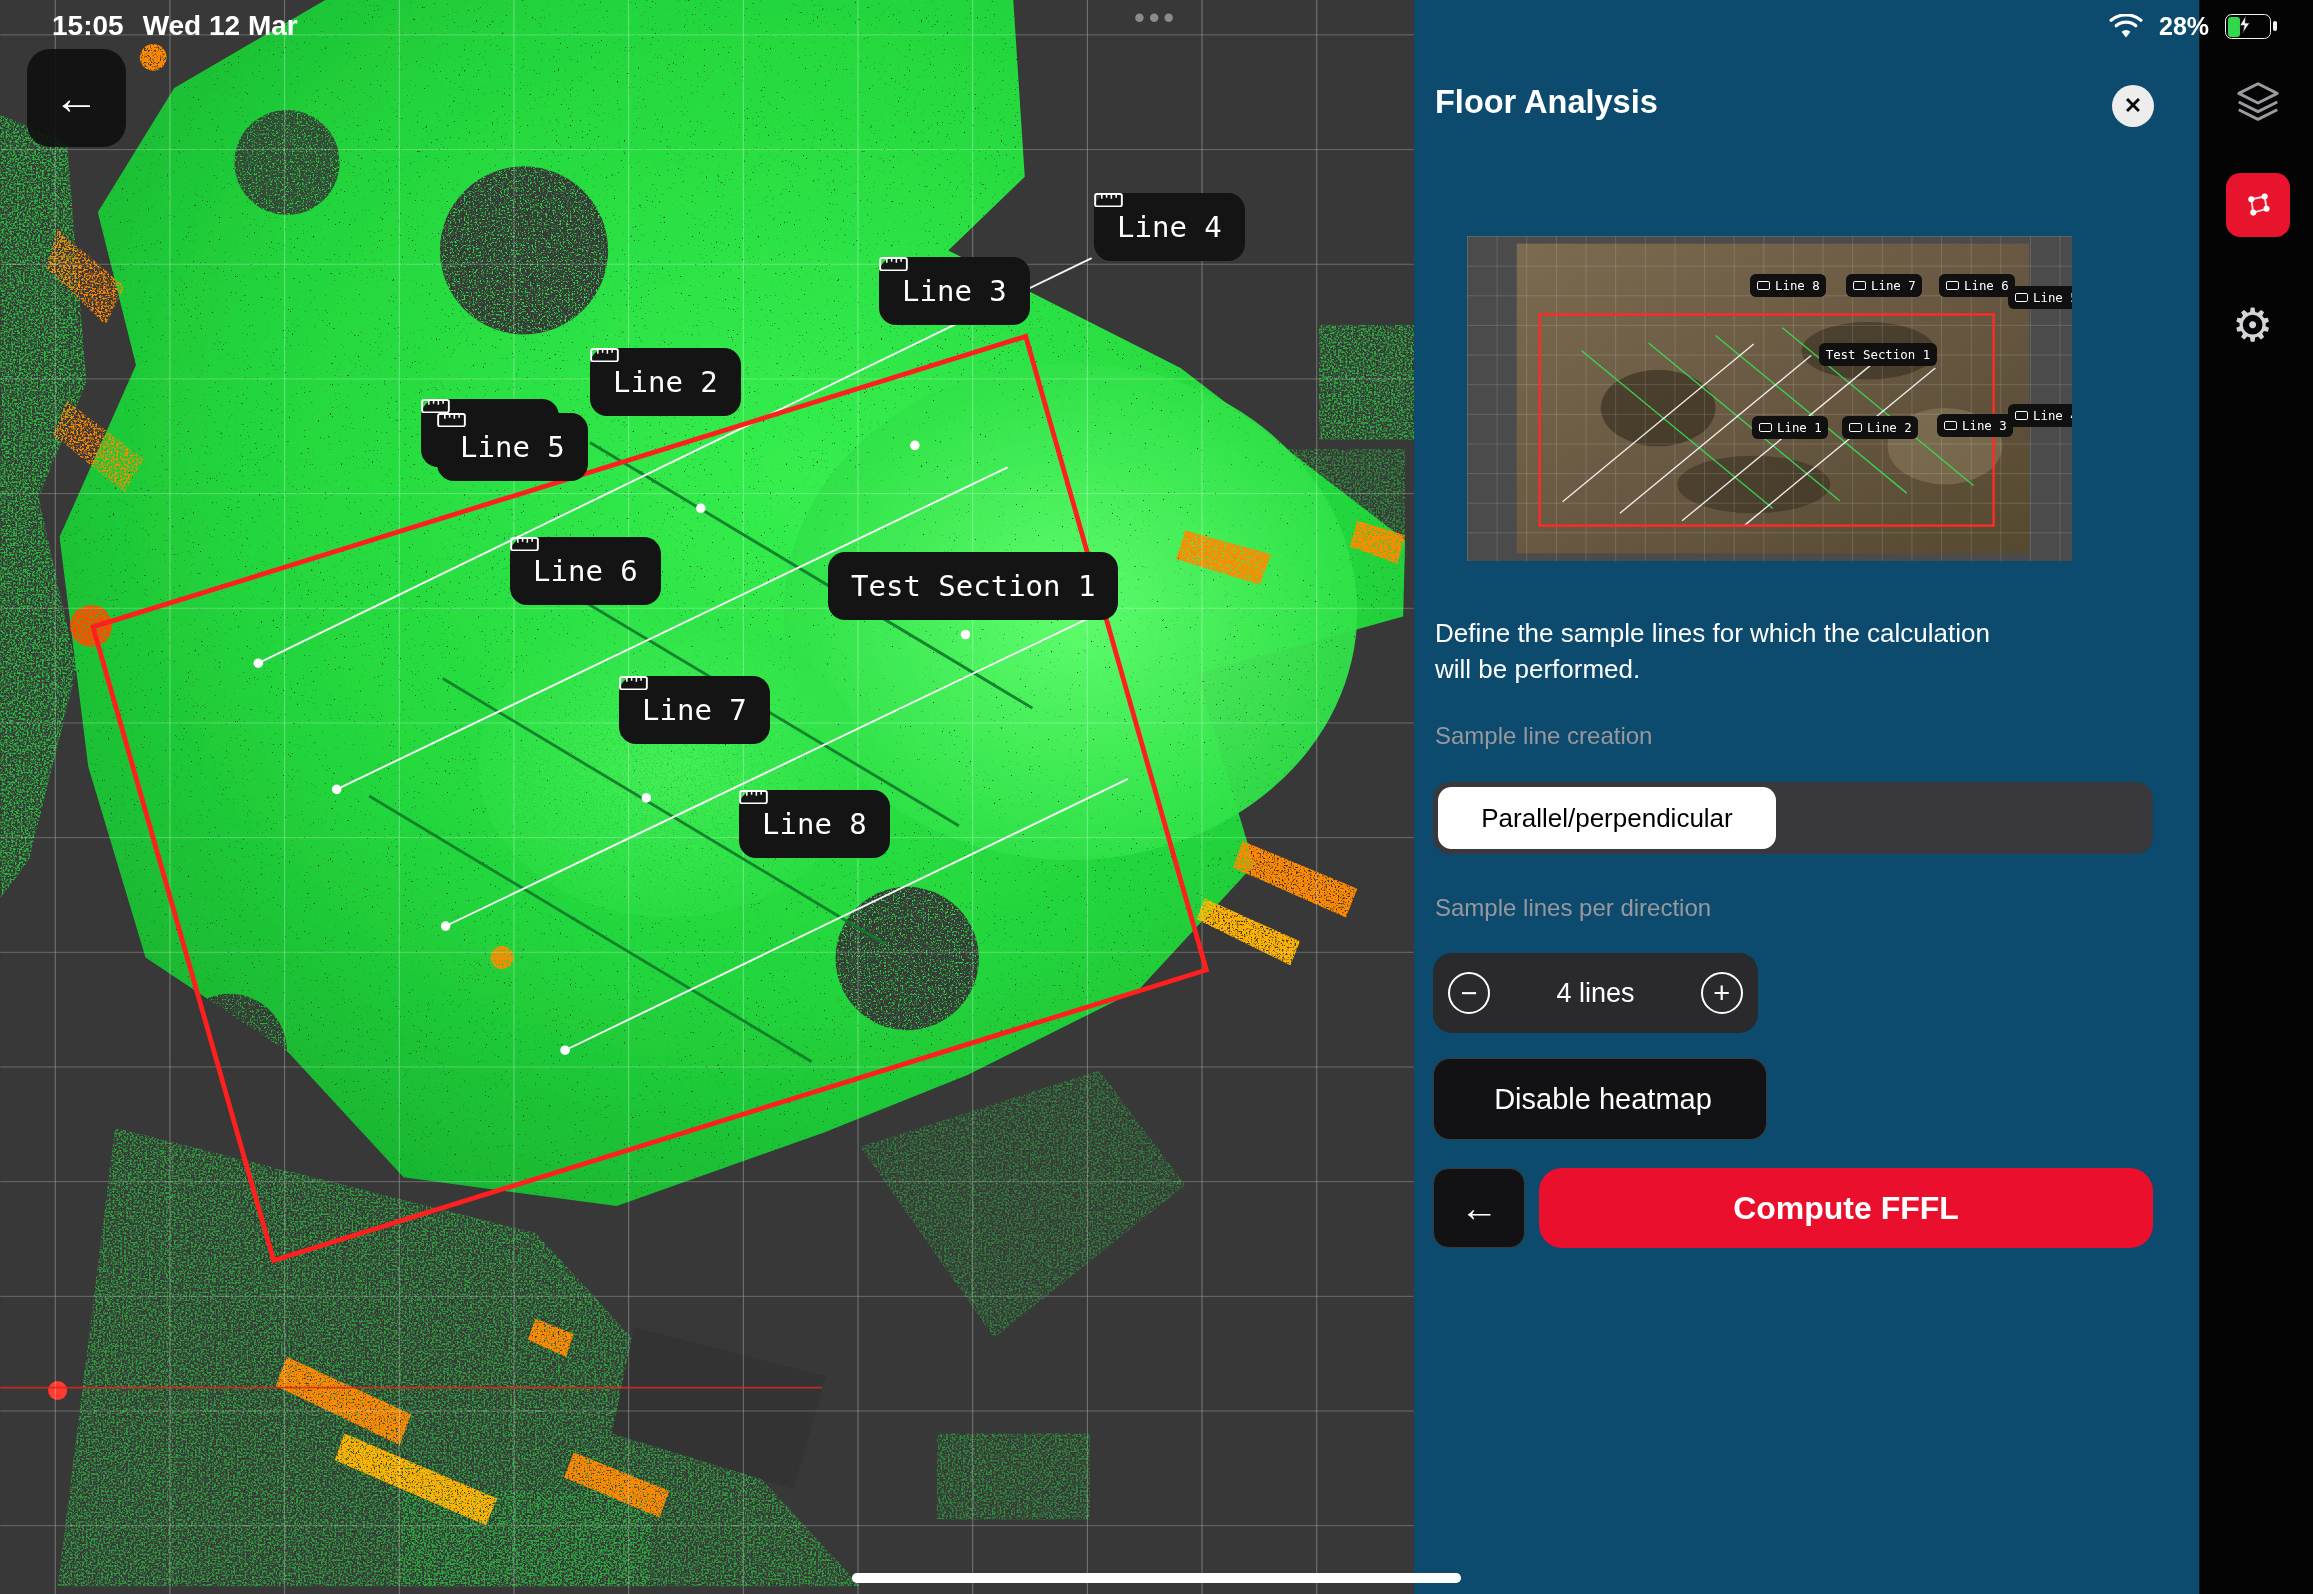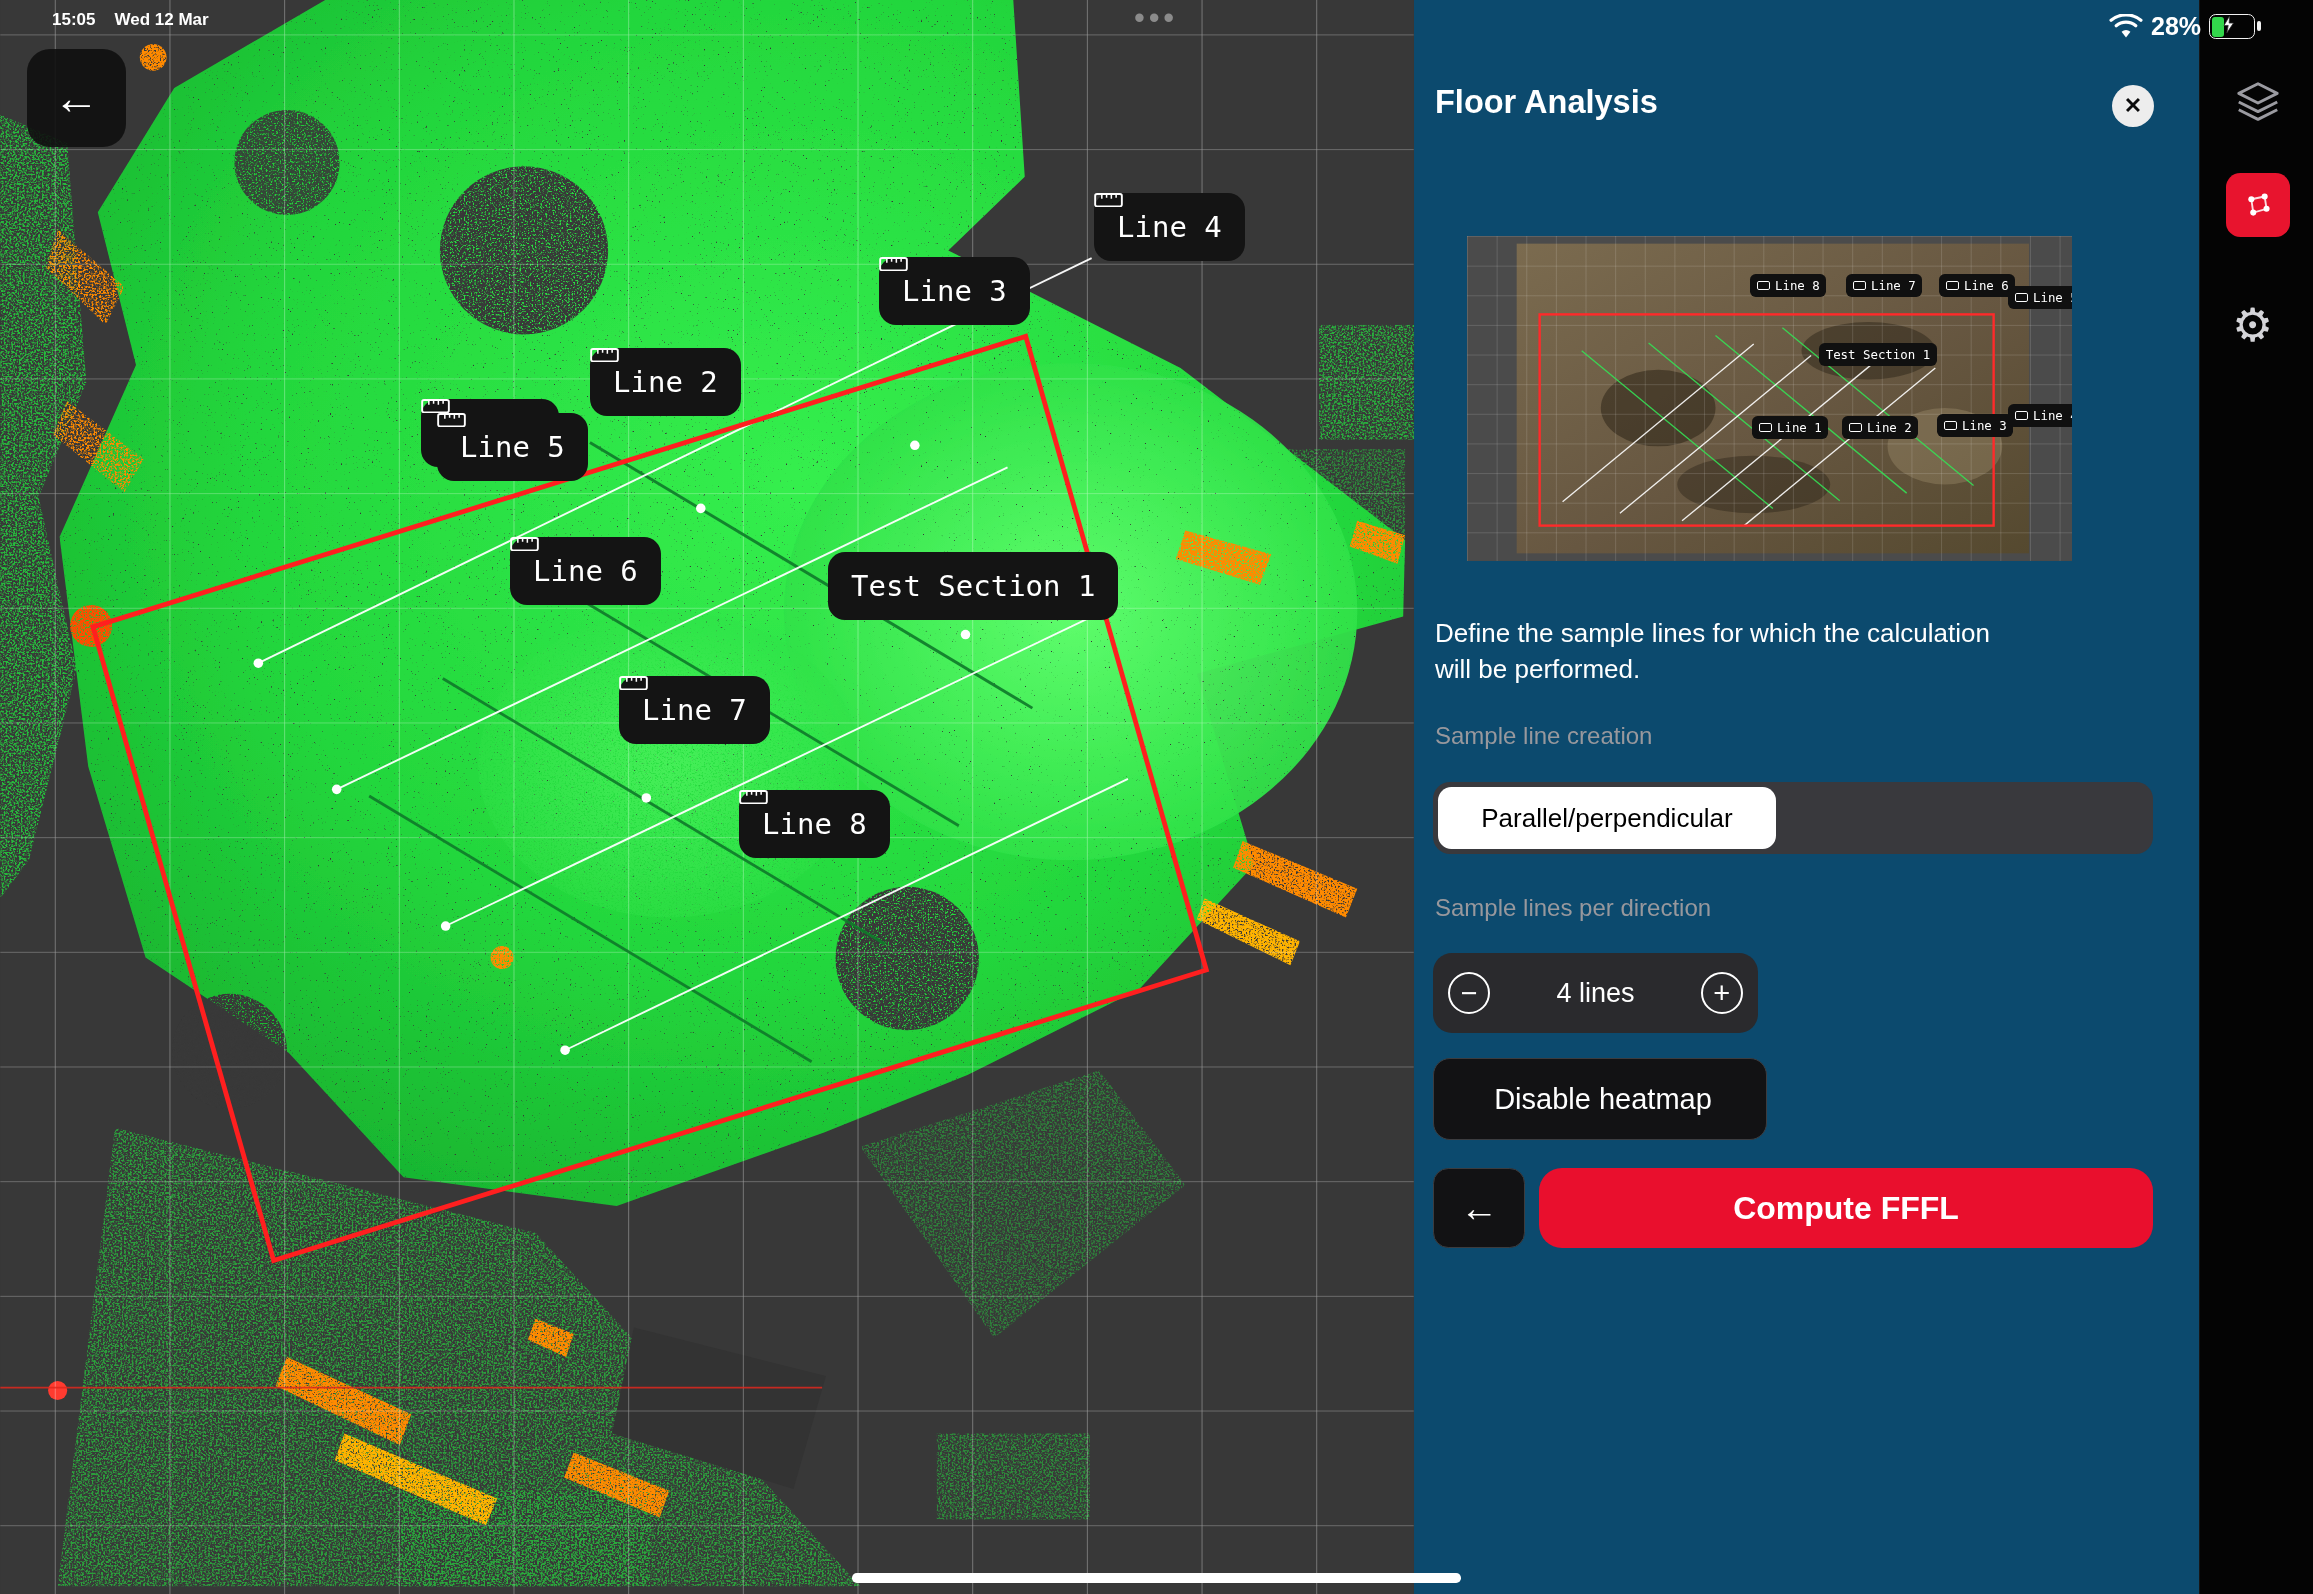--- a/index.html
+++ b/index.html
@@ -12,23 +12,23 @@
   .canvas{position:absolute;left:0;top:0;width:1414px;height:1594px;background:#3a3a3a;overflow:hidden;}
   .canvas svg{position:absolute;left:0;top:0;}
   .map-back{position:absolute;left:27px;top:49px;width:99px;height:98px;background:rgba(15,15,15,.9);
     border-radius:23px;color:#fff;display:flex;align-items:center;justify-content:center;font-size:46px;z-index:6;}
   .pill{position:absolute;display:flex;align-items:center;gap:13.4px;height:68px;padding:0 23px;
     background:#141414;border-radius:17px;color:#fff;font-family:"DejaVu Sans Mono",monospace;
     font-size:29px;white-space:nowrap;z-index:5;}
   .pill.partial{z-index:4;width:92px;}
   .pill svg{flex:none;}
   
-  .status-left{position:absolute;left:52px;top:9.6px;color:#fff;font-size:17px;font-weight:700;z-index:30;display:flex;gap:19px;}
+  .status-left{position:absolute;left:52px;top:9.6px;color:#fff;font-size:28px;font-weight:700;z-index:30;display:flex;gap:19px;}
   .status-dots{position:absolute;left:1134px;top:0;color:#8b8b8b;font-size:31px;letter-spacing:3.8px;z-index:30;}
-  .status-right{position:absolute;left:2109px;top:12.4px;display:flex;align-items:center;gap:8px;z-index:30;}
+  .status-right{position:absolute;left:2109px;top:12.4px;display:flex;align-items:center;gap:16px;z-index:30;}
   .pct{color:#fff;font-size:25px;font-weight:600;}
   .batt{width:44px;height:23px;border:1.9px solid rgba(255,255,255,.95);border-radius:6.7px;position:relative;}
   .batt::after{content:"";position:absolute;right:-6.7px;top:5.7px;width:3.8px;height:9.6px;background:rgba(255,255,255,.95);border-radius:1.9px;}
   .batt-fill{position:absolute;left:1.9px;top:1.9px;bottom:1.9px;width:12.4px;background:#32d74b;border-radius:2.9px;}
   .batt svg{position:absolute;left:11.5px;top:0px;}
   
   .panel{position:absolute;left:1414px;top:0;width:785px;height:1594px;background:#0c4a6e;z-index:10;}
   .panel-title{position:absolute;left:21px;top:84px;font-size:32.5px;font-weight:600;color:#fff;}
   .close-btn{position:absolute;left:698px;top:85px;width:42px;height:42px;border-radius:50%;
     background:#ededed;color:#0b0b0c;display:flex;align-items:center;justify-content:center;font-size:22px;font-weight:700;}

